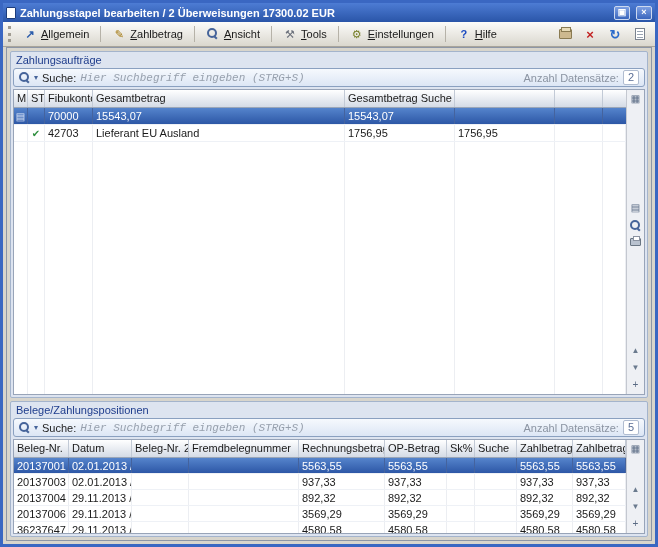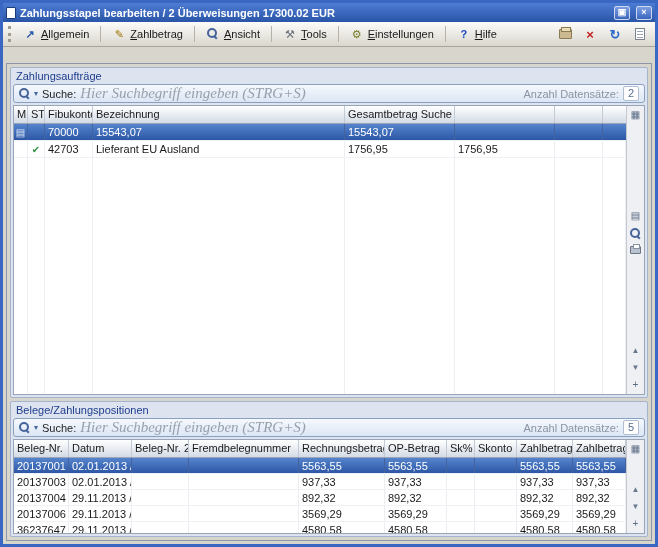--- a/index.html
+++ b/index.html
@@ -42,33 +42,33 @@
   .mag::after{content:"";position:absolute;left:7px;top:7px;width:4px;height:2px;background:#46649a;transform:rotate(45deg);transform-origin:left center}
 
   .icon-printer-sm{width:11px;height:8px;background:#b9c2cf;border:1px solid #6a7684;border-radius:1px;position:relative;display:inline-block}
   .icon-printer-sm::before{content:"";position:absolute;left:2px;top:-3px;width:5px;height:3px;background:#fff;border:1px solid #8a92a0}
 
   
   .tabstrip{height:19px;flex:0 0 19px;display:flex;align-items:flex-end;padding:0 6px;background:#d8d5cc}
   .tab{position:relative;top:1px;background:linear-gradient(#ffffff,#e6e4dc);border:1px solid #8d96a6;border-bottom:1px solid #d8d5cc;border-radius:3px 3px 0 0;padding:2px 9px 3px;cursor:pointer;z-index:2}
 
   
-  .tabpage{flex:1;margin:16px 3px 3px;border:1px solid #8d96a6;background:#d8d5cc;padding:3px;display:flex;flex-direction:column;gap:3px;min-height:0}
+  .tabpage{flex:1;margin:0 3px 3px;border:1px solid #8d96a6;background:#d8d5cc;padding:3px;display:flex;flex-direction:column;gap:3px;min-height:0}
 
   
   .panel{border:1px solid #a4b4cc;border-radius:2px;background:#dde4f0;display:flex;flex-direction:column;padding:2px;min-height:0}
   .panel1{flex:1}
   .panel2{flex:0 0 136px}
   .panel-title{color:#1e3c8c;padding:0 3px 2px;flex:0 0 auto}
 
   
   .searchbar{height:19px;flex:0 0 19px;border:1px solid #8aa0c0;border-radius:3px;background:linear-gradient(#f6f9fd,#dce6f5);display:flex;align-items:center;padding:0 5px;gap:4px;margin-bottom:2px}
   .dd{color:#46649a;font-size:8px;line-height:1}
   .search-label{color:#222}
-  .search-input{flex:1;border:none;background:transparent;font-family:Liberation Serif, serif;font-size:15px;color:#333;outline:none;min-width:20px}
+  .search-input{flex:1;border:none;background:transparent;font-family:Liberation Mono, monospace;font-size:11px;color:#333;outline:none;min-width:20px}
   .search-input::placeholder{color:#97a0ad;font-style:italic}
   .count-label{color:#8b94a2}
   .count-value{color:#5a6e96;background:#fff;border:1px solid #b0bcd0;border-radius:2px;padding:0 4px;line-height:13px}
 
   
   .tablewrap{flex:1;display:flex;background:#fff;border:1px solid #98a4b8;overflow:hidden;min-height:0}
   .tmain{flex:1;display:flex;flex-direction:column;min-width:0}
   .rightstrip{width:18px;flex:0 0 18px;border-left:1px solid #c4c8d0;background:#eef0f4;display:flex;flex-direction:column;align-items:center;padding:2px 0;gap:3px}
   .sicon{width:14px;height:14px;display:flex;align-items:center;justify-content:center;color:#5a6b84;font-size:10px;line-height:1;cursor:pointer}
   .sicon.arrow{font-size:8px;color:#6a7a8e}
@@ -168,21 +168,21 @@
         <span class="count-label">Anzahl Datensätze:</span>
         <span class="count-value">2</span>
       </div>
 
       <div class="tablewrap">
         <div class="tmain">
           <div class="thead go" id="orders-head">
               <div class="th">M</div>
               <div class="th">ST</div>
               <div class="th">Fibukonto</div>
-              <div class="th">Bezeichnung</div>
+              <div class="th">Gesamtbetrag</div>
               <div class="th">Gesamtbetrag Suche</div>
               <div class="th"></div>
               <div class="th"></div>
             </div>
           <div id="orders-rows">
               <div class="trow go selected">
                 <div class="td c"><span class="rowicon note-icon">▤</span></div>
                 <div class="td c"></div>
                 <div class="td r">70000</div>
                 <div class="td r">15543,07</div>
@@ -245,21 +245,21 @@
       <div class="tablewrap">
         <div class="tmain">
           <div class="thead gp" id="positions-head">
               <div class="th">Beleg-Nr.</div>
               <div class="th">Datum</div>
               <div class="th">Beleg-Nr. 2</div>
               <div class="th">Fremdbelegnummer</div>
               <div class="th">Rechnungsbetrag</div>
               <div class="th">OP-Betrag</div>
               <div class="th">Sk%</div>
-              <div class="th">Skonto</div>
+              <div class="th">Suche</div>
               <div class="th">Zahlbetrag</div>
               <div class="th">Zahlbetrag Euro</div>
             </div>
           <div id="positions-rows">
               <div class="trow gp selected">
                 <div class="td l">20137001</div>
                 <div class="td l">02.01.2013 /Mi</div>
                 <div class="td l"></div>
                 <div class="td l"></div>
                 <div class="td r">5563,55</div>

